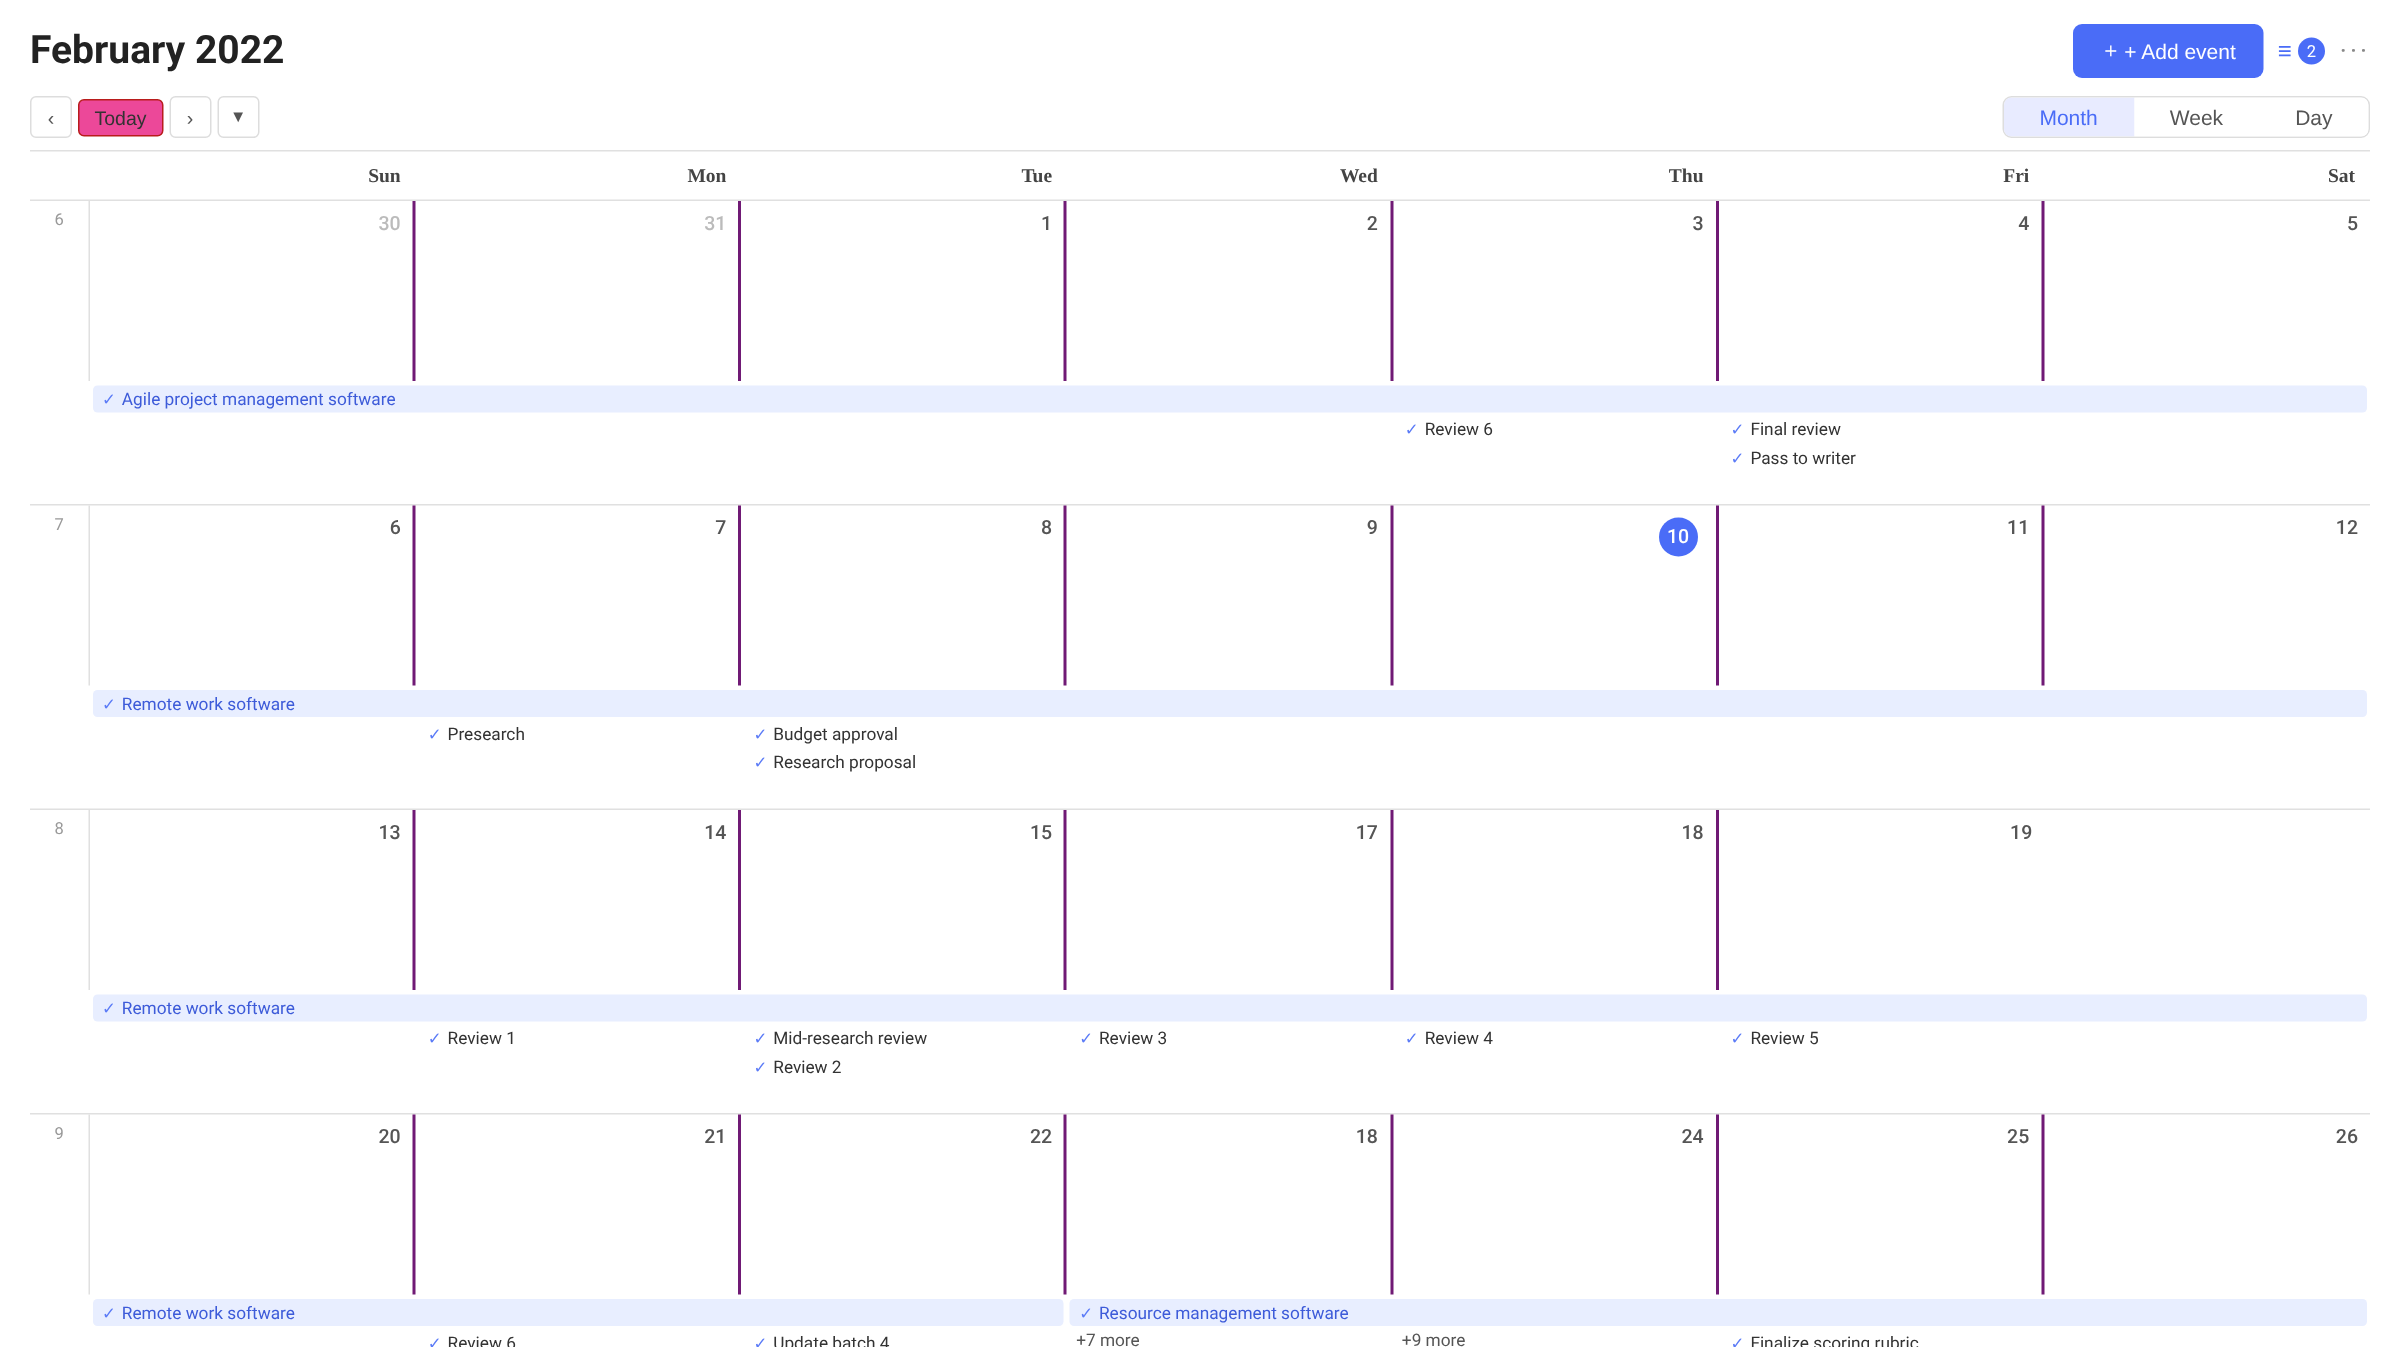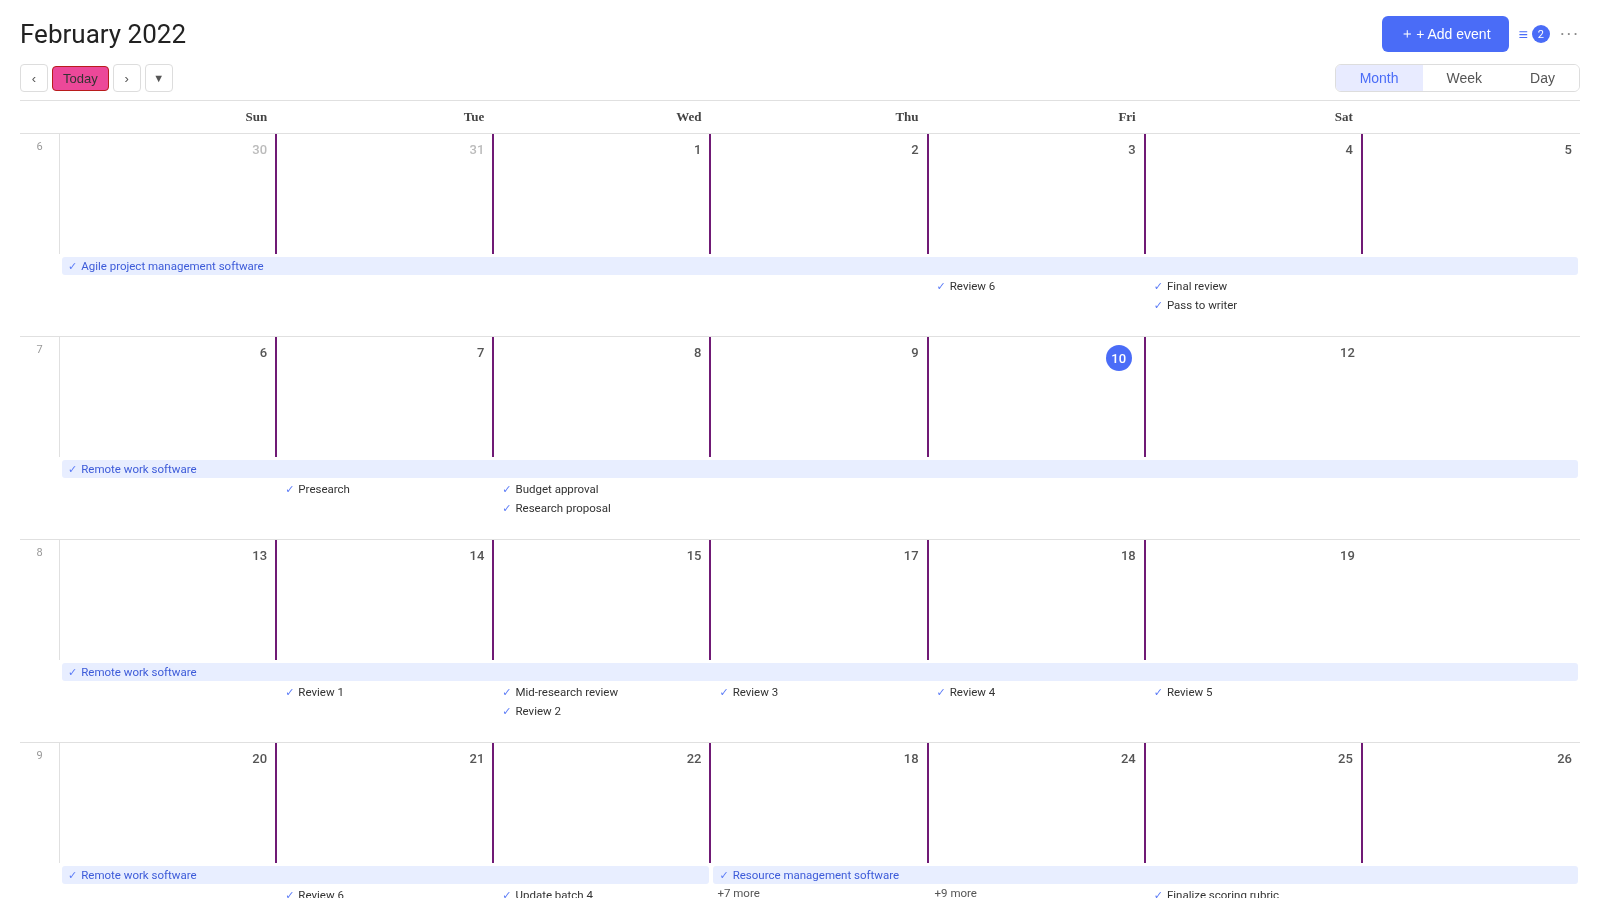--- a/index.html
+++ b/index.html
@@ -1,20 +1,20 @@
 <!DOCTYPE html>
 <html><head>
   <meta charset="utf-8">
   <style>
     * { box-sizing: border-box; margin: 0; padding: 0; }
     body { font-family: -apple-system, BlinkMacSystemFont, 'Segoe UI', Roboto, sans-serif; background: #fff; color: #333; font-size: 13px; }
 
     .header { display: flex; align-items: center; padding: 16px 20px 8px 20px; justify-content: space-between; }
     .header-left { display: flex; align-items: center; gap: 12px; }
-    .page-title { font-size: 26px; font-weight: 400; color: #222; }
+    .page-title { font-size: 26px; font-weight: 700; color: #222; }
     .add-event-btn { background: #4a6cf7; color: #fff; border: none; border-radius: 6px; padding: 9px 18px; font-size: 14px; font-weight: 500; cursor: pointer; display: flex; align-items: center; gap: 6px; }
     .header-right { display: flex; align-items: center; gap: 10px; }
     .filter-btn { display: flex; align-items: center; gap: 4px; color: #4a6cf7; font-size: 14px; cursor: pointer; }
     .filter-badge { background: #4a6cf7; color: #fff; border-radius: 50%; width: 18px; height: 18px; font-size: 11px; display: flex; align-items: center; justify-content: center; }
     .more-btn { font-size: 18px; color: #888; cursor: pointer; letter-spacing: 2px; }
 
     .toolbar { display: flex; align-items: center; padding: 4px 20px 8px 20px; justify-content: space-between; }
     .nav-controls { display: flex; align-items: center; gap: 4px; }
     .nav-btn { border: 1px solid #ddd; background: #fff; border-radius: 4px; width: 28px; height: 28px; display: flex; align-items: center; justify-content: center; cursor: pointer; font-size: 13px; color: #555; }
     .today-btn { border: 1px solid #b91c1c; background: #ec4899; border-radius: 4px; padding: 4px 10px; cursor: pointer; font-size: 13px; color: #333; }
@@ -74,20 +74,21 @@
       <button class="view-btn">Week</button>
       <button class="view-btn">Day</button>
     </div>
   </div>
 
   <div class="calendar">
 
     <div class="day-headers">
       <div class="week-num-header"></div>
       <div class="day-header">Sun</div>
+      <div class="day-header">Mon</div>
       <div class="day-header">Tue</div>
       <div class="day-header">Wed</div>
       <div class="day-header">Thu</div>
       <div class="day-header">Fri</div>
       <div class="day-header">Sat</div>
     </div>
 
     <div style="border-bottom: 1px solid #e0e0e0;">
       <div style="display:grid; grid-template-columns: 40px repeat(7,1fr);">
         <div class="week-side">6</div>
@@ -154,20 +155,23 @@
             <div class="day-num">8</div>
           </div>
         <div class="day-cell">
             <div class="day-num">9</div>
           </div>
         <div class="day-cell">
           <div style="display:flex; justify-content:flex-end; padding:4px 6px;">
             <div class="day-num today">10</div>
           </div>
         </div>
+        <div class="day-cell">
+            <div class="day-num">11</div>
+          </div>
         <div class="day-cell" style="border-right:none">
             <div class="day-num">12</div>
           </div>
       </div>
 
       <div style="display:grid; grid-template-columns: 40px repeat(7,1fr); margin-top:2px;">
         <div></div>
         <div style="grid-column: 2 / 9;">
           <div class="event-span multi-day">
             <span class="check">✓</span>

